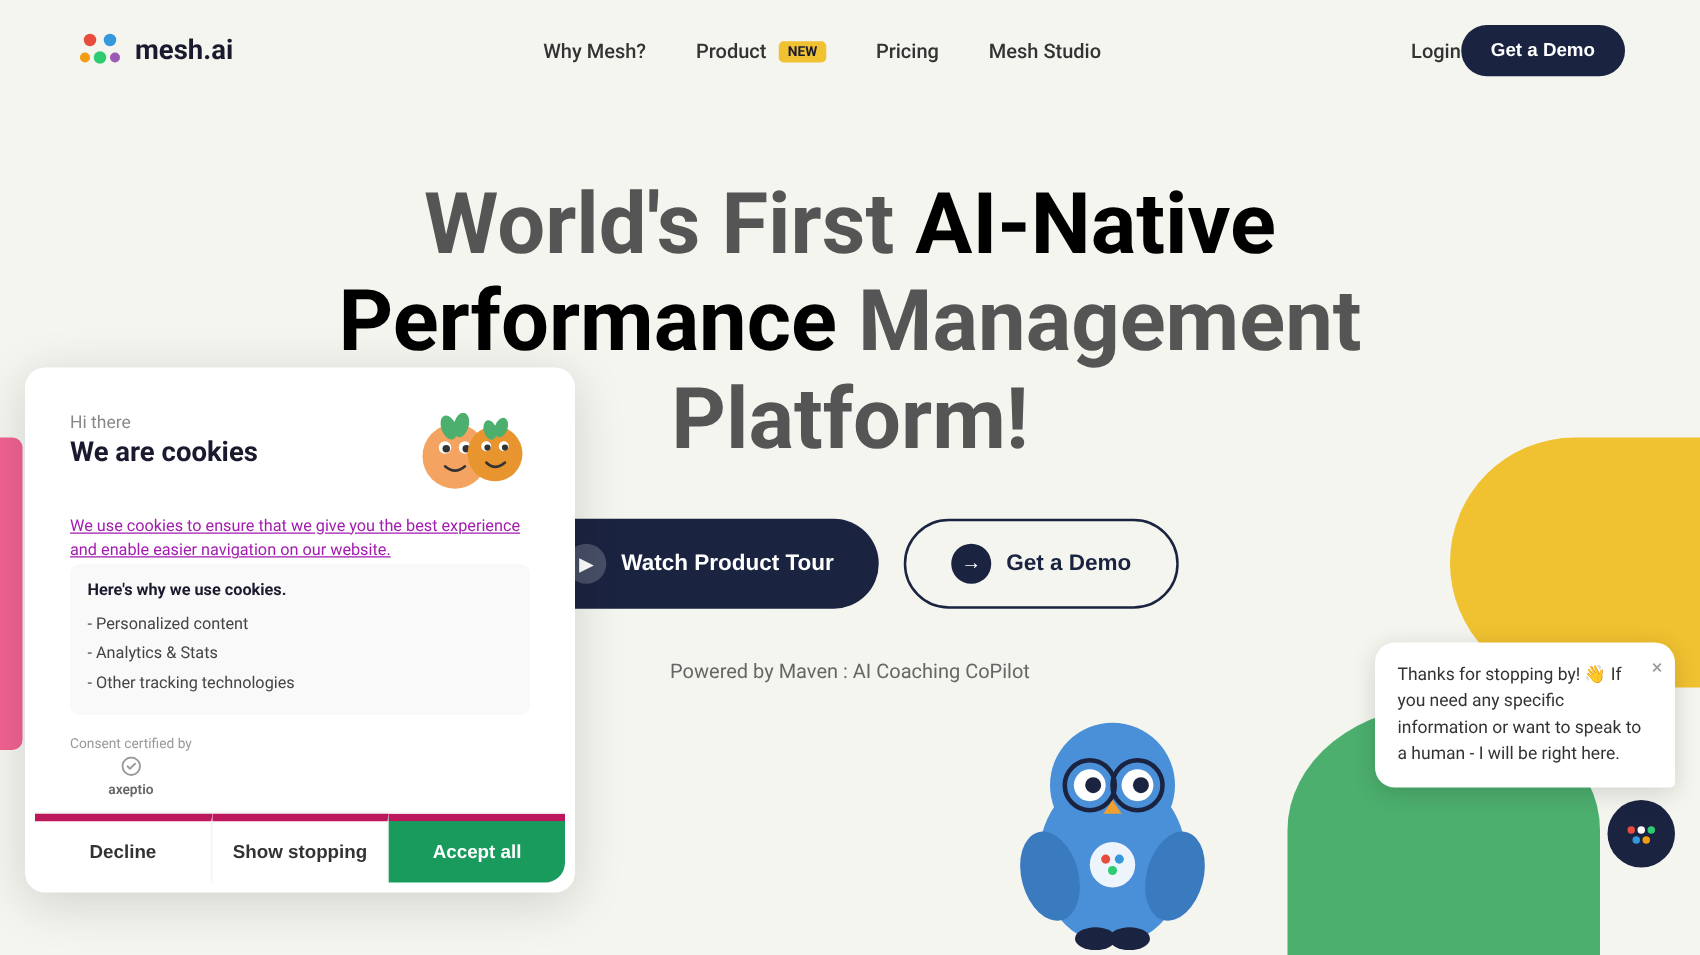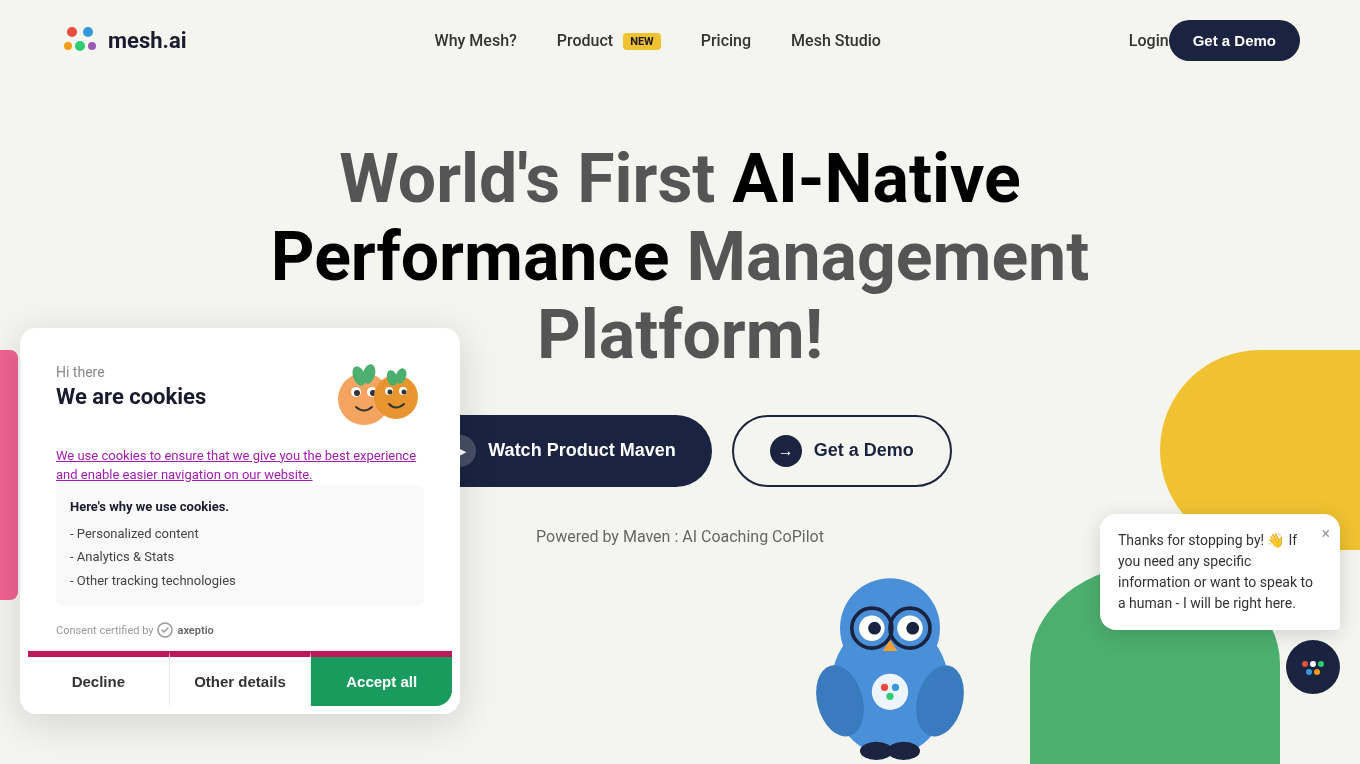--- a/index.html
+++ b/index.html
@@ -272,20 +272,21 @@
       align-items: center;
       justify-content: space-between;
       margin-bottom: 12px;
     }
     .cookie-certified {
       font-size: 11px;
       color: #999;
       display: flex;
       align-items: center;
       gap: 4px;
+      flex-direction: column;
     }
     .cookie-buttons {
       display: flex;
       gap: 0;
       border-top: 1px solid #eee;
       margin: 0 -28px -28px;
     }
     .cookie-btn {
       flex: 1;
       padding: 16px;
@@ -381,21 +382,21 @@
   </div>
 </nav>
 
 <section class="hero">
   <h1 class="hero-title">
     <span>World's First </span><span class="highlight">AI-Native Performance</span><span> Management Platform!</span>
   </h1>
   <div class="hero-buttons">
     <button class="btn-watch">
       <span class="play-icon">▶</span>
-      <span>Watch Product Maven</span>
+      <span>Watch Product Tour</span>
     </button>
     <button class="btn-demo">
       <span class="arrow-icon">→</span>
       <span>Get a Demo</span>
     </button>
   </div>
   <div class="powered-by">
     <span class="powered-text">Powered by Maven : AI Coaching CoPilot</span>
   </div>
 </section>
@@ -479,21 +480,21 @@
       <span>Consent certified by</span>
       <svg width="16" height="16" viewBox="0 0 16 16" fill="none" xmlns="http://www.w3.org/2000/svg">
         <circle cx="8" cy="8" r="7" stroke="#999" stroke-width="1.5"></circle>
         <path d="M5 8l2 2 4-4" stroke="#999" stroke-width="1.5" stroke-linecap="round"></path>
       </svg>
       <span style="font-weight:600; color:#666;">axeptio</span>
     </div>
   </div>
   <div class="cookie-buttons">
     <button class="cookie-btn btn-decline">Decline</button>
-    <button class="cookie-btn btn-show-details">Other details</button>
+    <button class="cookie-btn btn-show-details">Show stopping</button>
     <button class="cookie-btn btn-accept">Accept all</button>
   </div>
 </div>
 
 <div class="chat-widget">
   <div class="chat-bubble">
     <span class="chat-close">×</span>
     <span>Thanks for stopping by! 👋 If you need any specific information or want to speak to a human - I will be right here.</span>
   </div>
   <div style="display:flex; justify-content:flex-end;">

